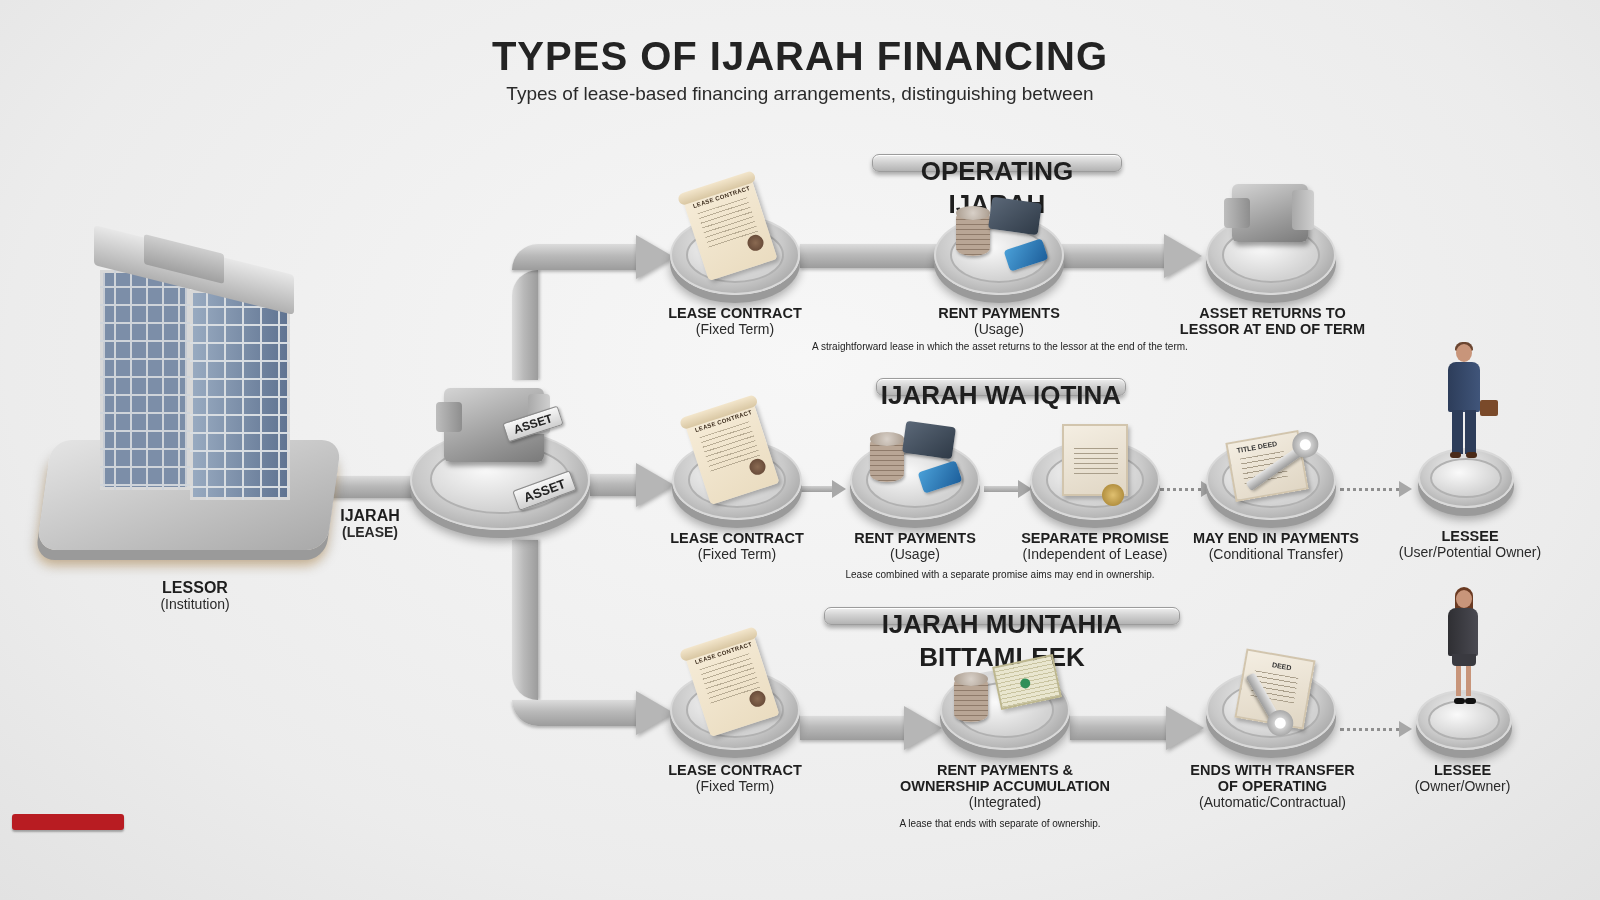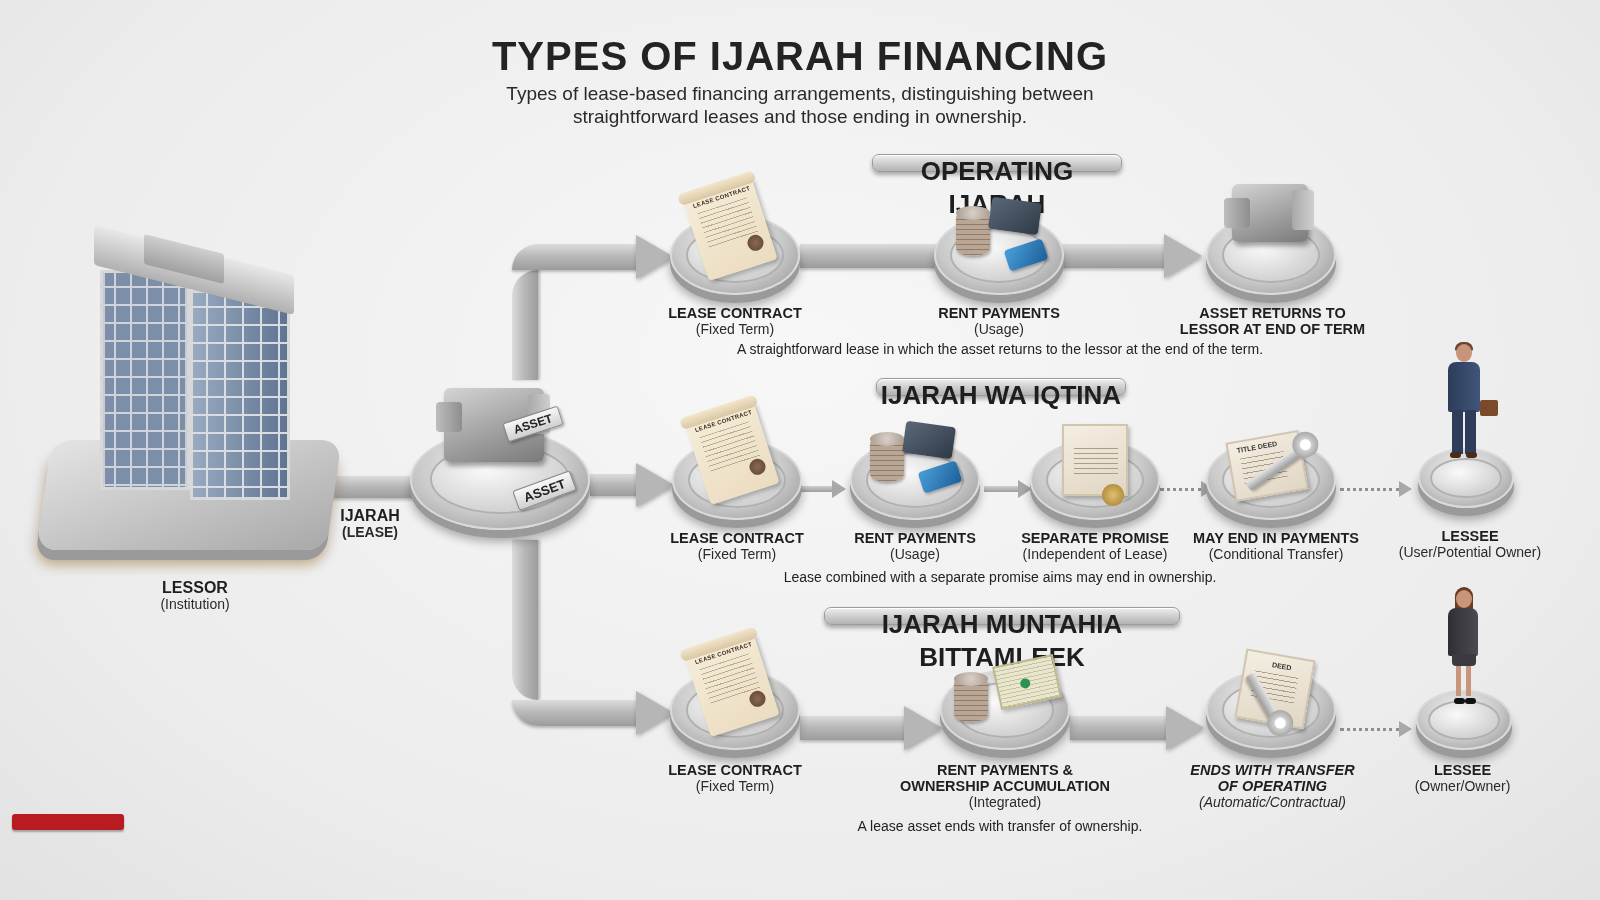--- a/index.html
+++ b/index.html
@@ -131,21 +131,21 @@
   .step-label .main { font-weight: bold; display: block; color: #1e1e1e; }
   .step-label .sub { display: block; color: #2a2a2a; font-size: 14px; }
   .plaque {
     position: absolute; height: 18px; border-radius: 7px;
     background: linear-gradient(180deg,#efefef 0%,#d2d2d2 45%,#b3b3b3 100%);
     border: 1px solid #9c9c9c;
     box-shadow: 0 3px 4px rgba(0,0,0,0.3), inset 0 1px 0 #ffffff;
     text-align: center; font-weight: bold; font-size: 26px; line-height: 33px; color: #1e1e1e;
   }
   .desc {
-    position: absolute; text-align: center; font-size: 14px; color: #222;
+    position: absolute; text-align: center; font-size: 10px; color: #222;
   }
   .asset-tag {
     position:absolute; padding: 2px 8px; font-size: 12px; font-weight: bold; color:#222;
     background: linear-gradient(180deg,#f8f8f8,#d0d0d0); border-radius:3px; border:1px solid #8a8a8a;
     box-shadow: 1px 2px 3px rgba(0,0,0,0.3);
   }
   .logo { position:absolute; left: 18px; top: 768px; width: 330px; height: 100px; }
   .shield { position:absolute; left: 8px; top: 0; width: 100px; height: 96px;
     background: linear-gradient(180deg,#6fa3d6 0%,#6fa3d6 55%,#c24a4a 55%,#e8e8e8 100%);
     border-radius: 12px 12px 50px 50px; border: 3px solid #b8b8c0; }
@@ -153,21 +153,20 @@
   .shield-ribbon { position:absolute; left:-6px; top:46px; width:112px; height:16px; background:#b81c22; border-radius:3px; box-shadow: 0 2px 2px rgba(0,0,0,0.3); }
   .logo-word { position:absolute; left: 114px; top: -4px; font-family: "Liberation Serif", serif; font-weight:bold; font-size: 62px; color:#a3141c; letter-spacing: 1px; text-shadow: 1px 2px 2px rgba(0,0,0,0.25); }
   .logo-url { position:absolute; left: 116px; top: 66px; width: 206px; height: 32px; background:#a3141c; color:#fff; font-weight:bold; font-size: 23px; line-height:32px; text-align:center; }
 </style>
 </head>
 <body>
 
 <div class="abs title">TYPES OF IJARAH FINANCING</div>
 <div class="abs subtitle">
   <div>Types of lease-based financing arrangements, distinguishing between</div>
-  <div>straightforward leases and those ending in ownership.</div>
 </div>
 
 <div class="abs track" style="left:318px; top:476px; width:110px; height:22px;"></div>
 
 <div class="abs track" style="left:590px; top:474px; width:50px; height:22px;"></div>
 <div class="abs arrowhead" style="left:636px; top:463px;"></div>
 
 <div class="abs track-v" style="left:512px; top:270px; width:26px; height:110px; border-radius:26px 0 0 0;"></div>
 <div class="abs track-v" style="left:512px; top:540px; width:26px; height:160px; border-radius:0 0 0 26px;"></div>
 
@@ -351,21 +350,21 @@
 </div>
 
 <div class="abs pedestal" style="left:1206px; top:670px;">
     <div class="pedestal-inner"></div>
   </div>
 <div class="deed" style="left:1240px; top:654px; transform:rotate(10deg); width:70px; height:70px;">
   <span style="position:absolute; left:26px; top:6px; font-size:7px; font-weight:bold; color:#333;">DEED</span>
   <div class="lines" style="top:18px;"></div>
 </div>
 <div class="key" style="left:1236px; top:694px; transform:rotate(60deg); width:56px;"></div>
-<div class="step-label" style="left:1170px; top:762px; width:205px;font-style:italic;">
+<div class="step-label" style="left:1170px; top:762px; width:205px;">
   <span class="main">ENDS WITH TRANSFER</span>
   <span class="main">OF OPERATING</span>
   <span class="sub">(Automatic/Contractual)</span>
 </div>
 
 <div class="abs pedestal" style="left:1416px; top:690px; width:96px; height:60px;">
     <div class="pedestal-inner" style="left:10px; top:8px; width:72px; height:40px;"></div>
   </div>
 <div class="person woman" style="left:1442px; top:590px; width:44px; height:120px;">
   <div class="hair"></div>
@@ -375,17 +374,17 @@
   <div class="calf" style="left:14px;"></div>
     <div class="calf" style="left:24px;"></div>
   <div class="shoe" style="left:12px; background:#111;"></div>
     <div class="shoe" style="left:23px; background:#111;"></div>
 </div>
 <div class="step-label" style="left:1400px; top:762px; width:125px;">
   <span class="main">LESSEE</span>
   <span class="sub">(Owner/Owner)</span>
 </div>
 
-<div class="desc" style="left:700px; top:818px; width:600px;">A lease asset ends with transfer of ownership.</div>
+<div class="desc" style="left:700px; top:818px; width:600px;">A lease that ends with separate of ownership.</div>
 
 <div class="logo">
   <div class="shield-ribbon"></div>
 </div>
 
 </body></html>

